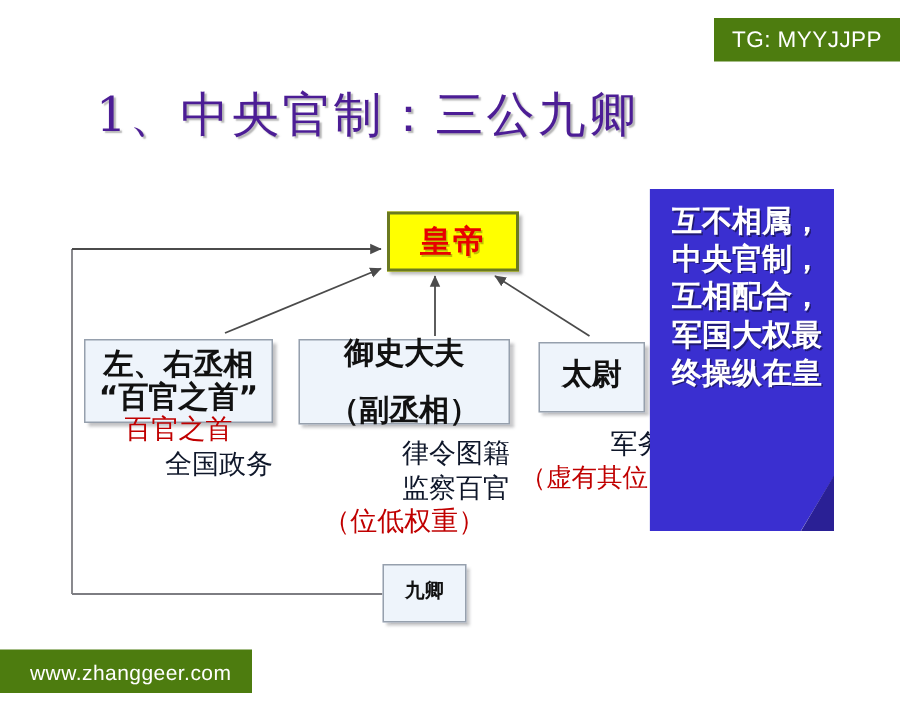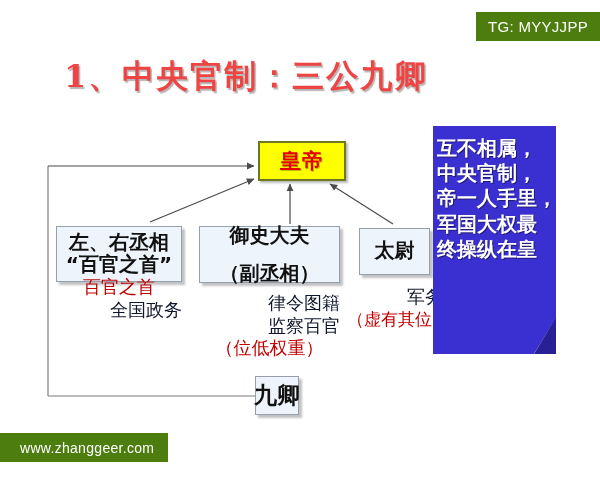--- a/index.html
+++ b/index.html
@@ -14,21 +14,21 @@
     position:absolute;background:#4d7c0f;color:#ffffff;
     font-family:"Liberation Sans",sans-serif;letter-spacing:.3px;
     display:flex;align-items:center;justify-content:center;white-space:nowrap;
   }
   #wm-tg{right:0;top:12px;height:29px;padding:0 12px;font-size:15px;}
   #wm-site{left:0;bottom:18px;height:29px;padding:0 14px 0 20px;font-size:14px;}
 
   
   #title{
     position:absolute;left:64px;top:55px;
-    font-size:32px;font-weight:bold;color:#ef4444;
+    font-size:32px;font-weight:normal;color:#4c1d95;
     font-family:"DejaVu Serif","Liberation Serif",serif;
     letter-spacing:2px;white-space:nowrap;
     text-shadow:1.5px 1.5px 1px rgba(120,120,120,.55);
   }
 
   
   #wires{position:absolute;left:0;top:0;width:600px;height:480px;}
 
   
   .nodebox{
@@ -44,21 +44,21 @@
   #box-emperor{
     left:258px;top:141px;width:88px;height:40px;
     background:#ffff00;border:2px solid #6b7a1f;
     box-shadow:2px 2px 2px rgba(120,120,120,.5);
     color:#e80000;font-size:21px;letter-spacing:1px;
     text-shadow:1px 1px 0 rgba(0,0,0,.25);
   }
   #box-chancellor{left:56px;top:226px;width:126px;height:56px;font-size:20px;letter-spacing:0px;}
   #box-censor{left:199px;top:226px;width:141px;height:57px;font-size:20px;gap:16px;}
   #box-commandant{left:359px;top:228px;width:71px;height:47px;font-size:20px;font-family:Liberation Mono, monospace;}
-  #box-nineministers{left:255px;top:376px;width:44px;height:39px;font-size:23px;}
+  #box-nineministers{left:255px;top:376px;width:56px;height:39px;font-size:13px;}
 
   .nodebox .ln{display:block;}
 
   
   .caption{
     position:absolute;text-align:center;line-height:1.25;
     font-family:"DejaVu Sans","Liberation Sans",sans-serif;
     font-size:18px;white-space:nowrap;
   }
   .caption .red{color:#c00000;display:block;}
@@ -71,21 +71,21 @@
   
   #panel-summary{
     position:absolute;left:433px;top:126px;width:123px;height:228px;
     background:#3a2fd0;
     -webkit-clip-path:polygon(0 0,100% 0,100% 84%,82% 100%,0 100%);
     clip-path:polygon(0 0,100% 0,100% 84%,82% 100%,0 100%);
     box-shadow:2px 2px 2px rgba(110,110,110,.5);
   }
   #panel-summary-inner{
     position:absolute;left:433px;top:126px;width:145px;height:228px;
-    box-sizing:border-box;padding:10px 4px 0 4px;
+    box-sizing:border-box;padding:10px 4px 0 15px;
     color:#ffffff;font-weight:bold;font-size:20px;line-height:1.26;
     font-family:Liberation Sans, sans-serif;
     letter-spacing:0px;white-space:nowrap;
     text-shadow:1px 1px 0 rgba(0,0,0,.45);
   }
   #panel-summary-inner .ln{display:block;}
   #panel-fold{
     position:absolute;left:534px;top:317px;width:22px;height:37px;
     background:#2a2095;
     -webkit-clip-path:polygon(100% 0,100% 100%,0 100%);
@@ -151,21 +151,21 @@
   <div class="caption" id="cap-commandant">
     <span class="blk">军务</span>
     <span class="red">（虚有其位）</span>
   </div>
 
   <div id="panel-summary"></div>
   <div id="panel-fold"></div>
   <div id="panel-summary-inner">
     <span class="ln">互不相属，</span>
     <span class="ln">中央官制，</span>
-    <span class="ln">帝一人手里，</span>
+    <span class="ln">互相配合，</span>
     <span class="ln">军国大权最</span>
     <span class="ln">终操纵在皇</span>
   </div>
 
   <div class="nodebox plain" id="box-nineministers">
     <span class="ln">九卿</span>
   </div>
 
   <div class="wm" id="wm-tg">TG: MYYJJPP</div>
   <div class="wm" id="wm-site">www.zhanggeer.com</div>

